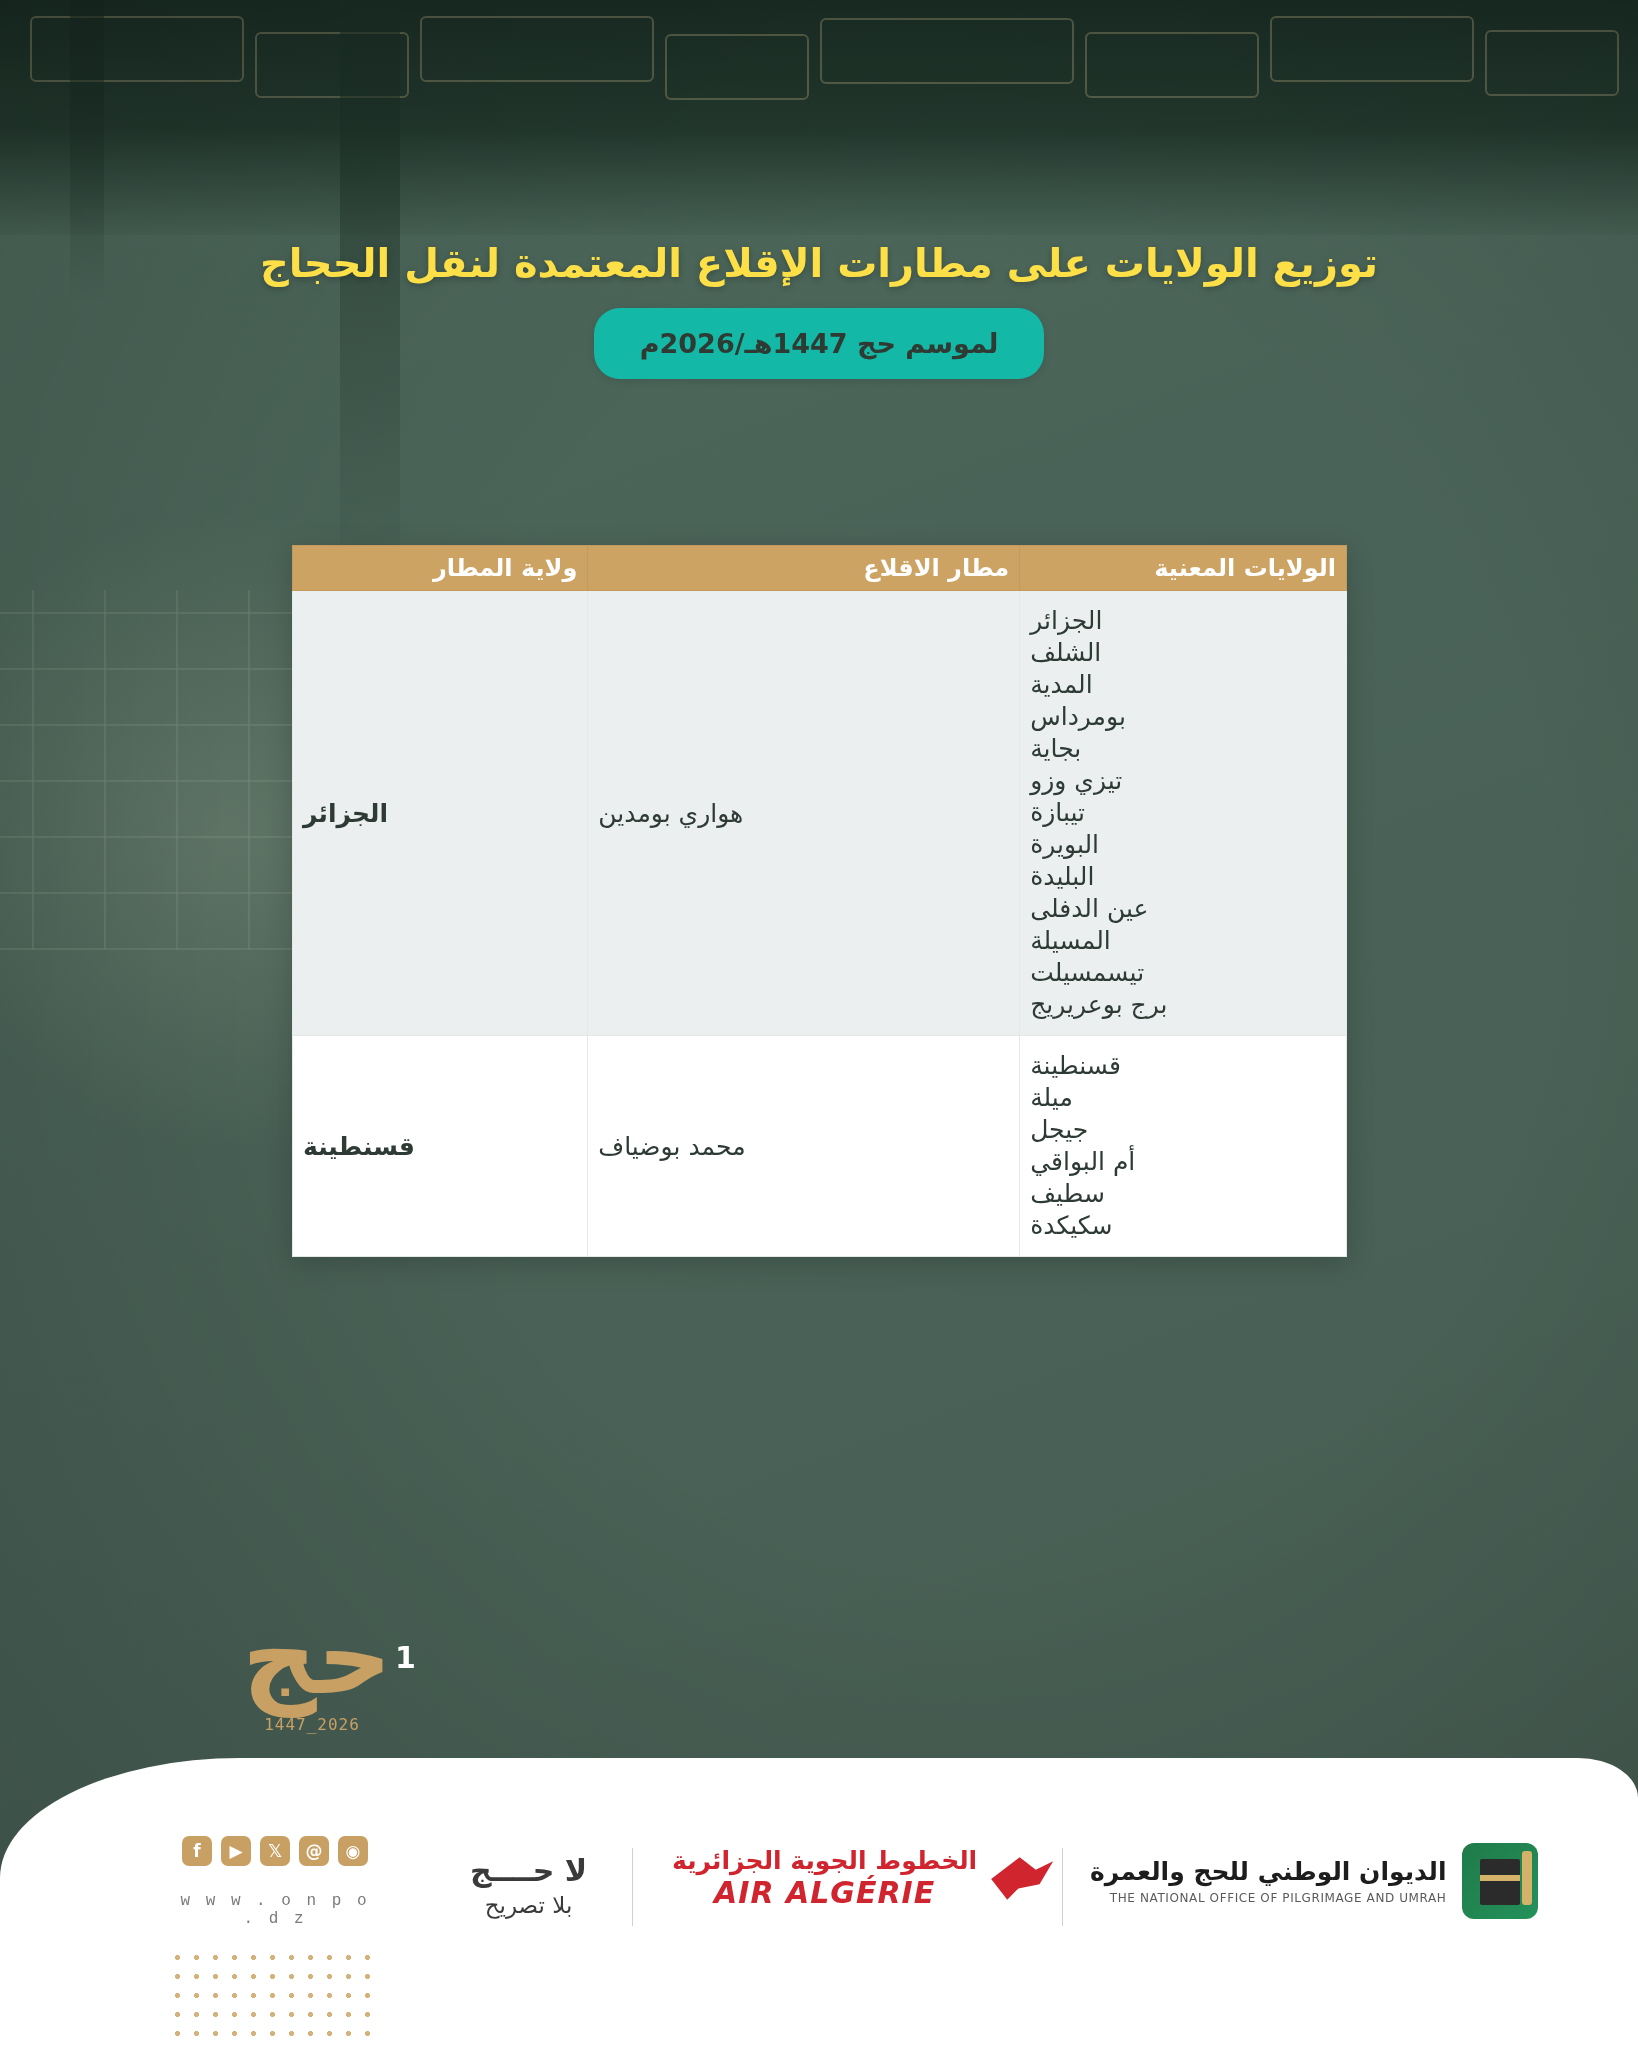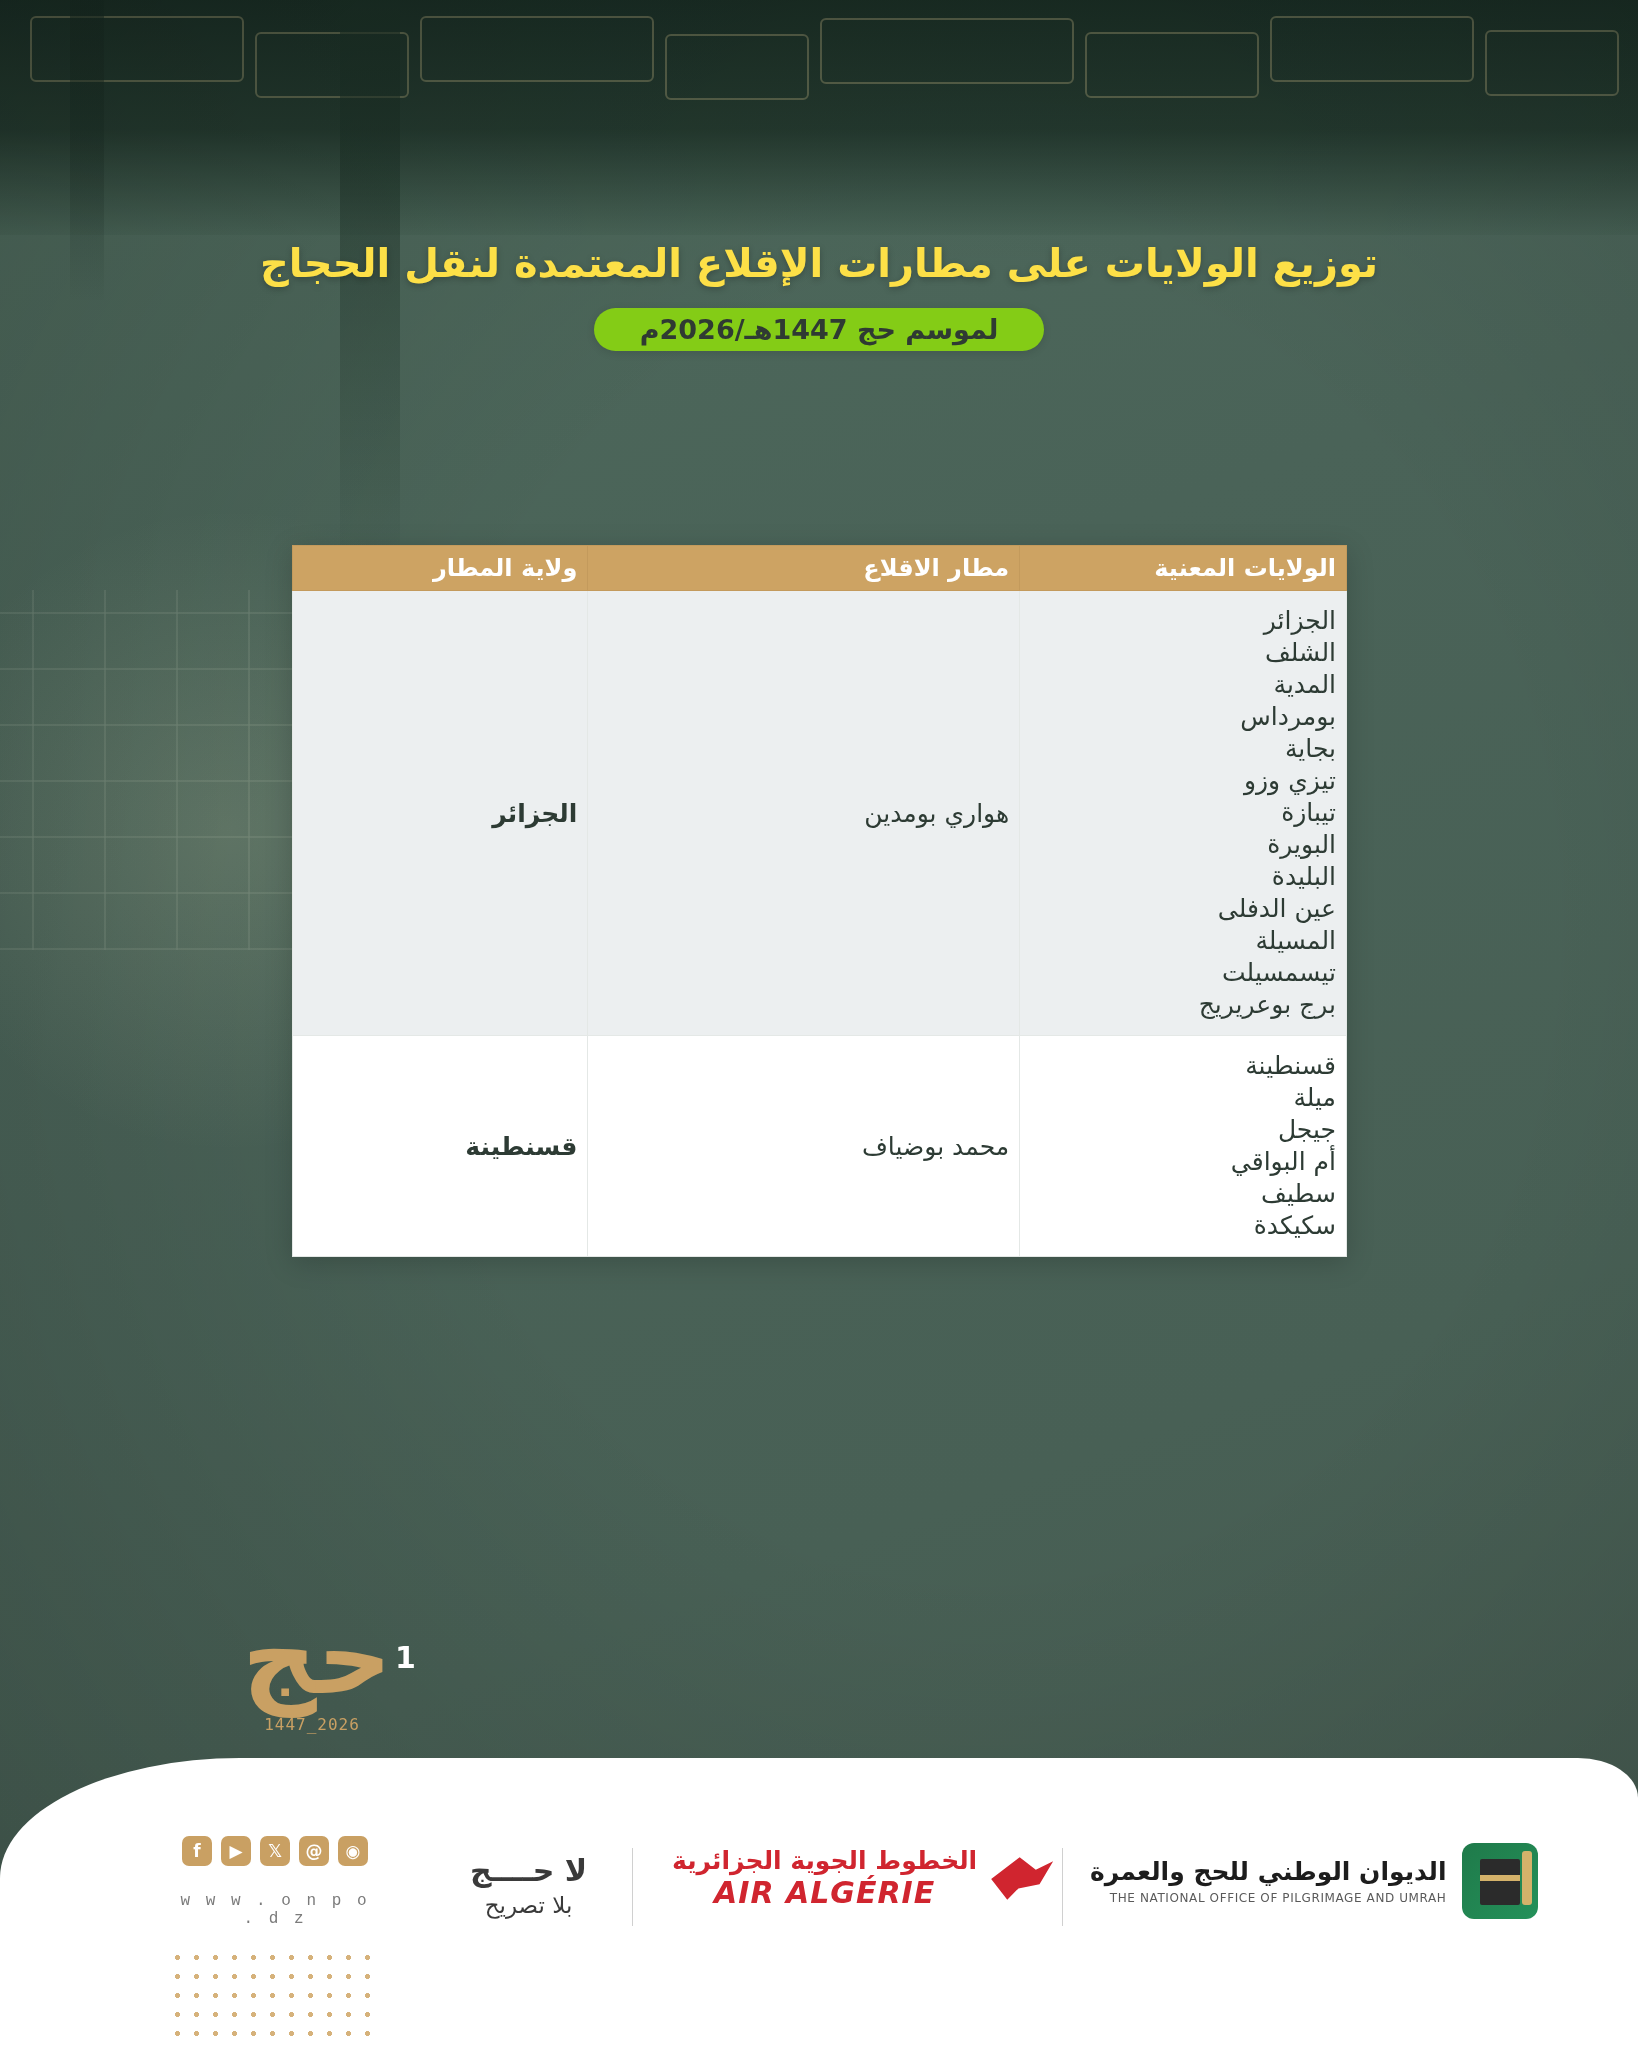--- a/index.html
+++ b/index.html
@@ -102,23 +102,23 @@
   .title {
     color: #fde047;
     font-size: 40px;
     font-weight: bold;
     letter-spacing: 0px;
     margin: 0 0 22px 0;
     text-shadow: 0 2px 6px rgba(0,0,0,0.25);
   }
   .subtitle-pill {
     display: inline-block;
-    background: #84cc16;
+    background: #14b8a6;
     border-radius: 26px;
-    padding: 6px 46px;
+    padding: 20px 46px;
     color: #2f3a33;
     font-size: 27px;
     font-weight: 600;
     box-shadow: 0 2px 8px rgba(0,0,0,0.12);
   }
 
   
   .table-wrap {
     position: absolute;
     top: 545px;
@@ -137,21 +137,21 @@
     background: #ceA463;
     background: #cda363;
     color: #ffffff;
     font-size: 24px;
     font-weight: bold;
     padding: 8px 10px;
     text-align: right;
     border: 1px solid #c39a5c;
   }
   table.dist td {
-    text-align: right;
+    text-align: left;
     vertical-align: middle;
     border: 1px solid #e4e8e6;
     color: #2d3b34;
     font-size: 25px;
     padding: 14px 10px;
   }
   tr.row-alt td {
     background: #eceff0;
   }
   tr.row-plain td {

